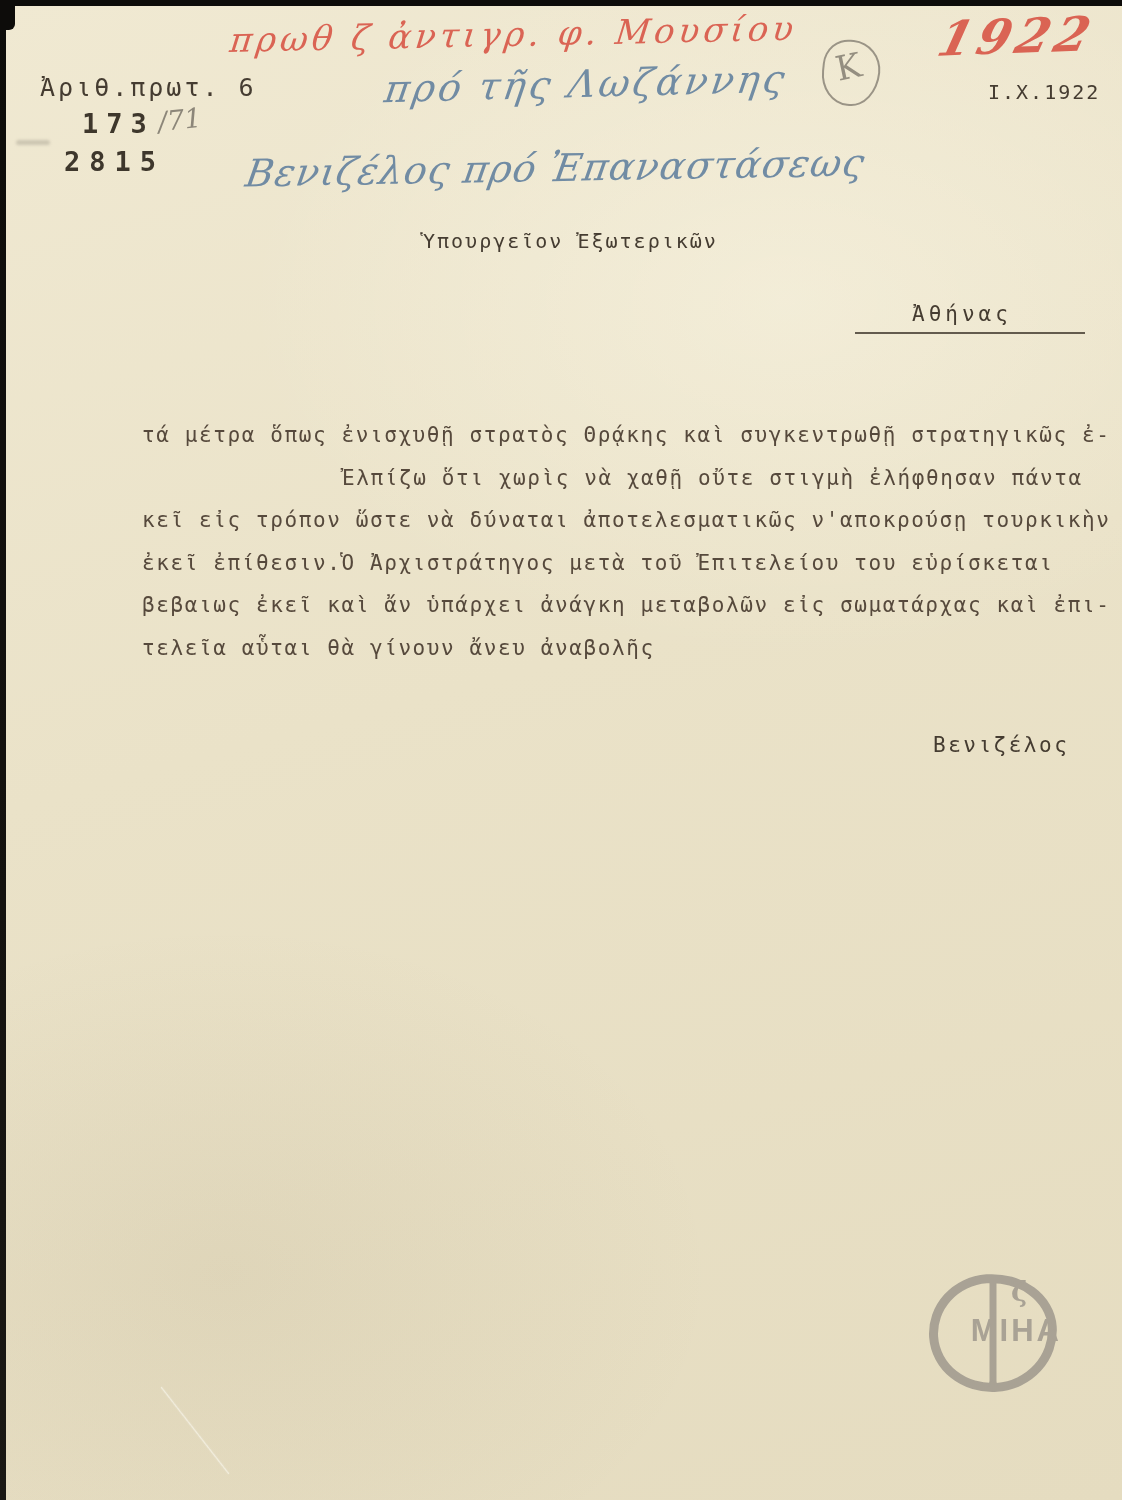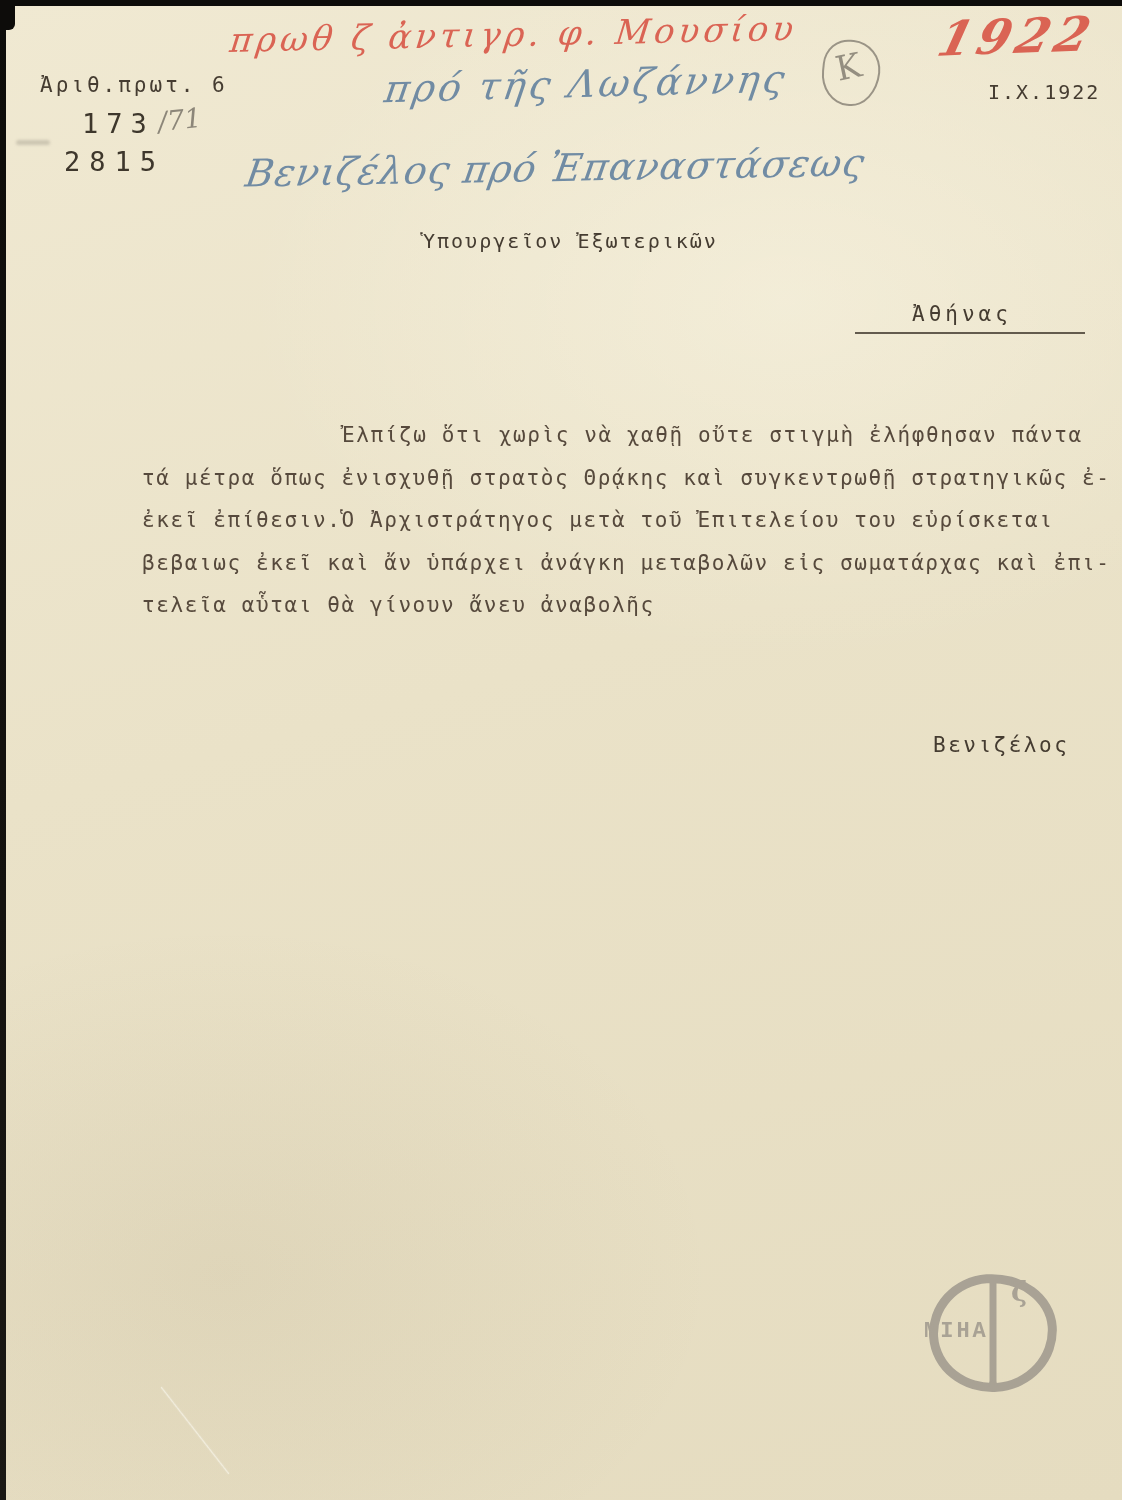--- a/index.html
+++ b/index.html
@@ -24,23 +24,23 @@
   .edge-corner{position:absolute;left:0;top:0;width:15px;height:30px;background:#0d0c0a;border-bottom-right-radius:6px;}
   .crease{position:absolute;left:140px;top:1430px;width:110px;height:1px;
     background:rgba(255,255,250,.55);transform:rotate(52deg);box-shadow:0 0 2px rgba(255,255,250,.4);}
   .smudge{position:absolute;left:16px;top:140px;width:34px;height:5px;background:var(--pencil);
     opacity:.35;filter:blur(1.5px);border-radius:3px;}
 
   .abs{position:absolute;white-space:nowrap;}
 
   
   .typed{color:var(--ink);}
-  .t-small{font-size:21px;letter-spacing:3px;}
+  .t-small{font-size:25px;letter-spacing:3px;}
   .t-body{font-size:21px;letter-spacing:1.6px;color:var(--ink-faded);}
-  .stamp-num{font-weight:normal;color:#3e372c;}
+  .stamp-num{font-weight:bold;color:#3e372c;}
   .num1{left:82px;top:108px;font-size:27px;letter-spacing:8px;}
   .num2{left:64px;top:146px;font-size:27px;letter-spacing:9px;}
 
   
   .hand{font-family:"DejaVu Serif", serif;font-style:italic;}
   .hand-red{color:var(--red);opacity:.88;}
   .hand-blue{color:var(--blue);opacity:.9;}
   .red-note{left:230px;top:14px;font-size:34px;letter-spacing:4px;transform:rotate(-1.2deg) skewX(-8deg);}
   .red-year{left:940px;top:8px;font-size:48px;font-weight:bold;letter-spacing:5px;transform:skewX(-16deg) rotate(-2deg);}
   .blue-note-1{left:385px;top:62px;font-size:38px;letter-spacing:3px;transform:rotate(-1.5deg) skewX(-10deg);}
@@ -62,21 +62,21 @@
   .body-text .line.indent{padding-left:200px;}
 
   .signature{left:933px;top:733px;font-size:21px;letter-spacing:2.5px;}
 
   
   .stamp{left:929px;top:1274px;width:128px;height:118px;opacity:.8;}
   .stamp-ring{position:absolute;inset:0;border:9px solid var(--stamp);
     border-radius:48% 52% 50% 50% / 50% 48% 52% 50%;transform:rotate(-4deg);}
   .stamp-axis{position:absolute;left:50%;top:3px;bottom:3px;width:7px;background:var(--stamp);transform:translateX(-50%);}
   .stamp-letters{position:absolute;left:-5px;right:-5px;top:50%;transform:translateY(-56%);
-    text-align:left;font-family:Liberation Mono, monospace;font-weight:bold;font-size:22px;
+    text-align:right;font-family:Liberation Sans, sans-serif;font-weight:bold;font-size:31px;
     letter-spacing:3px;color:var(--stamp);}
   .stamp-zeta{position:absolute;right:30px;top:2px;font-family:"DejaVu Serif",serif;
     font-size:27px;font-weight:bold;color:var(--stamp);}
   .stamp-delta{position:absolute;left:50%;bottom:0px;transform:translateX(-50%);
     font-family:"DejaVu Serif",serif;font-size:16px;font-weight:bold;color:var(--stamp);}
 </style>
 </head>
 <body>
 
 <div class="scan">
@@ -102,22 +102,23 @@
   <div class="abs typed stamp-num num2">2815</div>
 
   <div class="abs typed date">I.X.1922</div>
 
   <div class="abs typed ministry">Ὑπουργεῖον Ἐξωτερικῶν</div>
 
   <div class="abs typed place">Ἀθήνας</div>
   <div class="abs place-underline"></div>
 
   <div class="abs body-text">
+    <div class="line t-body">τά μέτρα ὅπως ἐνισχυθῇ στρατὸς Θρᾴκης καὶ συγκεντρωθῇ στρατηγικῶς ἐ-</div>
     <div class="line t-body indent">Ἐλπίζω ὅτι χωρὶς νὰ χαθῇ οὔτε στιγμὴ ἐλήφθησαν πάντα</div>
-    <div class="line t-body">τά μέτρα ὅπως ἐνισχυθῇ στρατὸς Θρᾴκης καὶ συγκεντρωθῇ στρατηγικῶς ἐ-</div>
+    <div class="line t-body">κεῖ εἰς τρόπον ὥστε νὰ δύναται ἀποτελεσματικῶς ν'αποκρούσῃ τουρκικὴν</div>
     <div class="line t-body">ἐκεῖ ἐπίθεσιν.Ὁ Ἀρχιστράτηγος μετὰ τοῦ Ἐπιτελείου του εὑρίσκεται</div>
     <div class="line t-body">βεβαιως ἐκεῖ καὶ ἄν ὑπάρχει ἀνάγκη μεταβολῶν εἰς σωματάρχας καὶ ἐπι-</div>
     <div class="line t-body">τελεῖα αὗται θὰ γίνουν ἄνευ ἀναβολῆς</div>
   </div>
 
   <div class="abs typed signature">Βενιζέλος</div>
 
   <div class="abs stamp">
     <div class="stamp-ring"></div>
     <div class="stamp-axis"></div>

